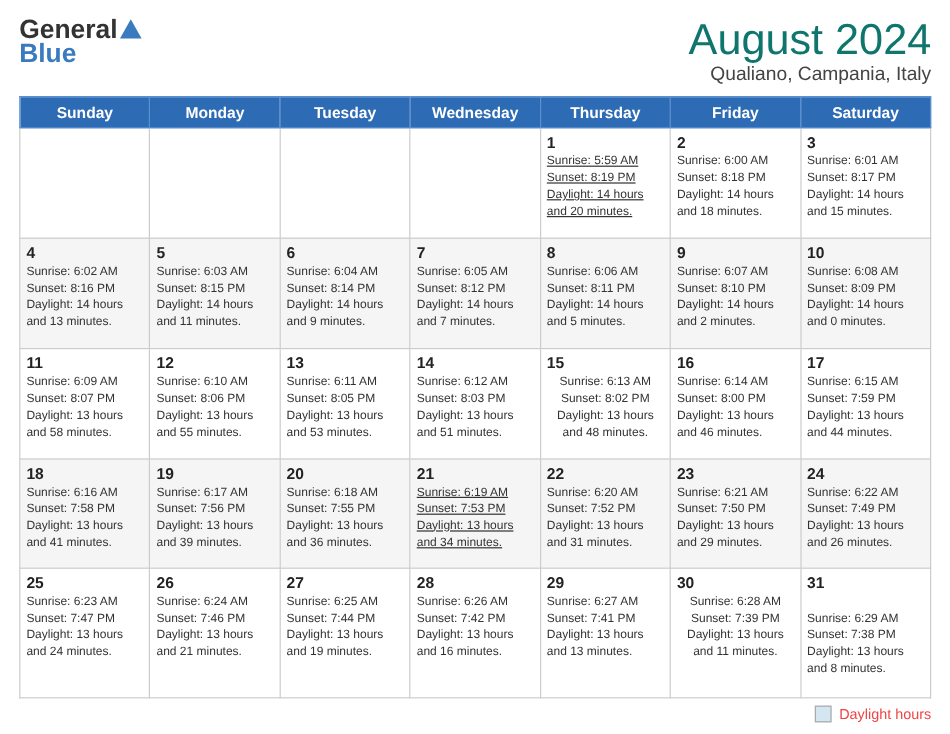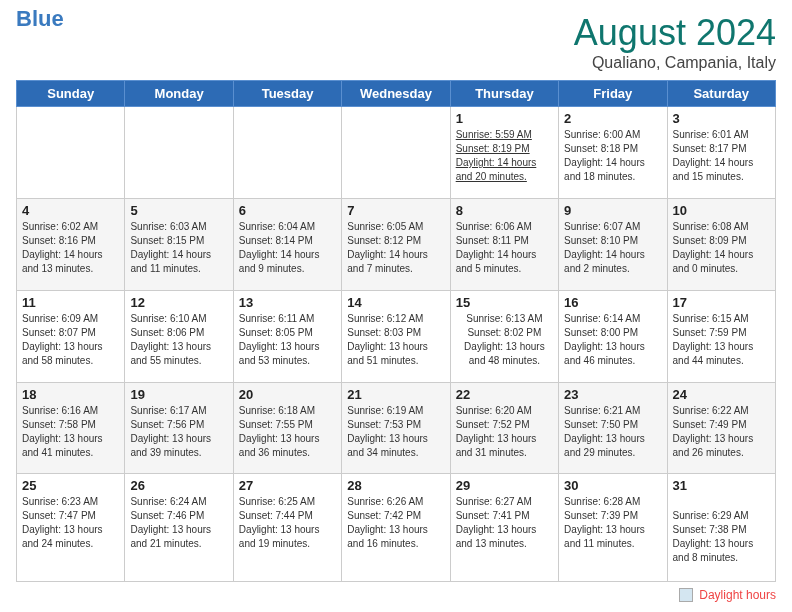--- a/index.html
+++ b/index.html
@@ -109,20 +109,26 @@
       margin-right: 6px;
       display: inline-block;
     }
   </style>
 </head>
 <body>
 
 <div class="page">
   <div class="header">
     <div class="logo">
+      <div class="logo-line">
+        <span style="font-size:22px;font-weight:bold;color:#333;">General</span>
+        <svg width="22" height="22" viewBox="0 0 22 22">
+          <polygon points="11,2 20,18 2,18" fill="#3a7abf"></polygon>
+        </svg>
+      </div>
       <div style="font-size:22px;font-weight:bold;color:#3a7abf;margin-top:-6px;">Blue</div>
     </div>
     <div class="title-block">
       <h1>August 2024</h1>
       <h2>Qualiano, Campania, Italy</h2>
     </div>
   </div>
 
   <div class="calendar">
     <table>
@@ -264,21 +270,21 @@
 Daylight: 13 hours and 39 minutes.</div>
             </td>
             <td>
               <span class="day-num">20</span>
               <div class="cell-content" style="white-space: pre-line;">Sunrise: 6:18 AM
 Sunset: 7:55 PM
 Daylight: 13 hours and 36 minutes.</div>
             </td>
             <td>
               <span class="day-num">21</span>
-              <div class="cell-content" style="white-space: pre-line;">Sunrise: 6:19 AM
+              <div class="cell-content" style="white-space: pre-line; text-decoration: underline;">Sunrise: 6:19 AM
 Sunset: 7:53 PM
 Daylight: 13 hours and 34 minutes.</div>
             </td>
             <td>
               <span class="day-num">22</span>
               <div class="cell-content" style="white-space: pre-line;">Sunrise: 6:20 AM
 Sunset: 7:52 PM
 Daylight: 13 hours and 31 minutes.</div>
             </td>
             <td>
@@ -320,21 +326,21 @@
 Daylight: 13 hours and 16 minutes.</div>
             </td>
             <td>
               <span class="day-num">29</span>
               <div class="cell-content" style="white-space: pre-line;">Sunrise: 6:27 AM
 Sunset: 7:41 PM
 Daylight: 13 hours and 13 minutes.</div>
             </td>
             <td>
               <span class="day-num">30</span>
-              <div class="cell-content" style="white-space: pre-line;">Sunrise: 6:28 AM
+              <div class="cell-content" style="white-space: pre-line; text-align: center;">Sunrise: 6:28 AM
 Sunset: 7:39 PM
 Daylight: 13 hours and 11 minutes.</div>
             </td>
             <td>
               <span class="day-num">31</span>
               <div class="cell-content" style="white-space: pre-line; margin-top: 16px;">Sunrise: 6:29 AM
 Sunset: 7:38 PM
 Daylight: 13 hours and 8 minutes.</div>
             </td>
           </tr>

